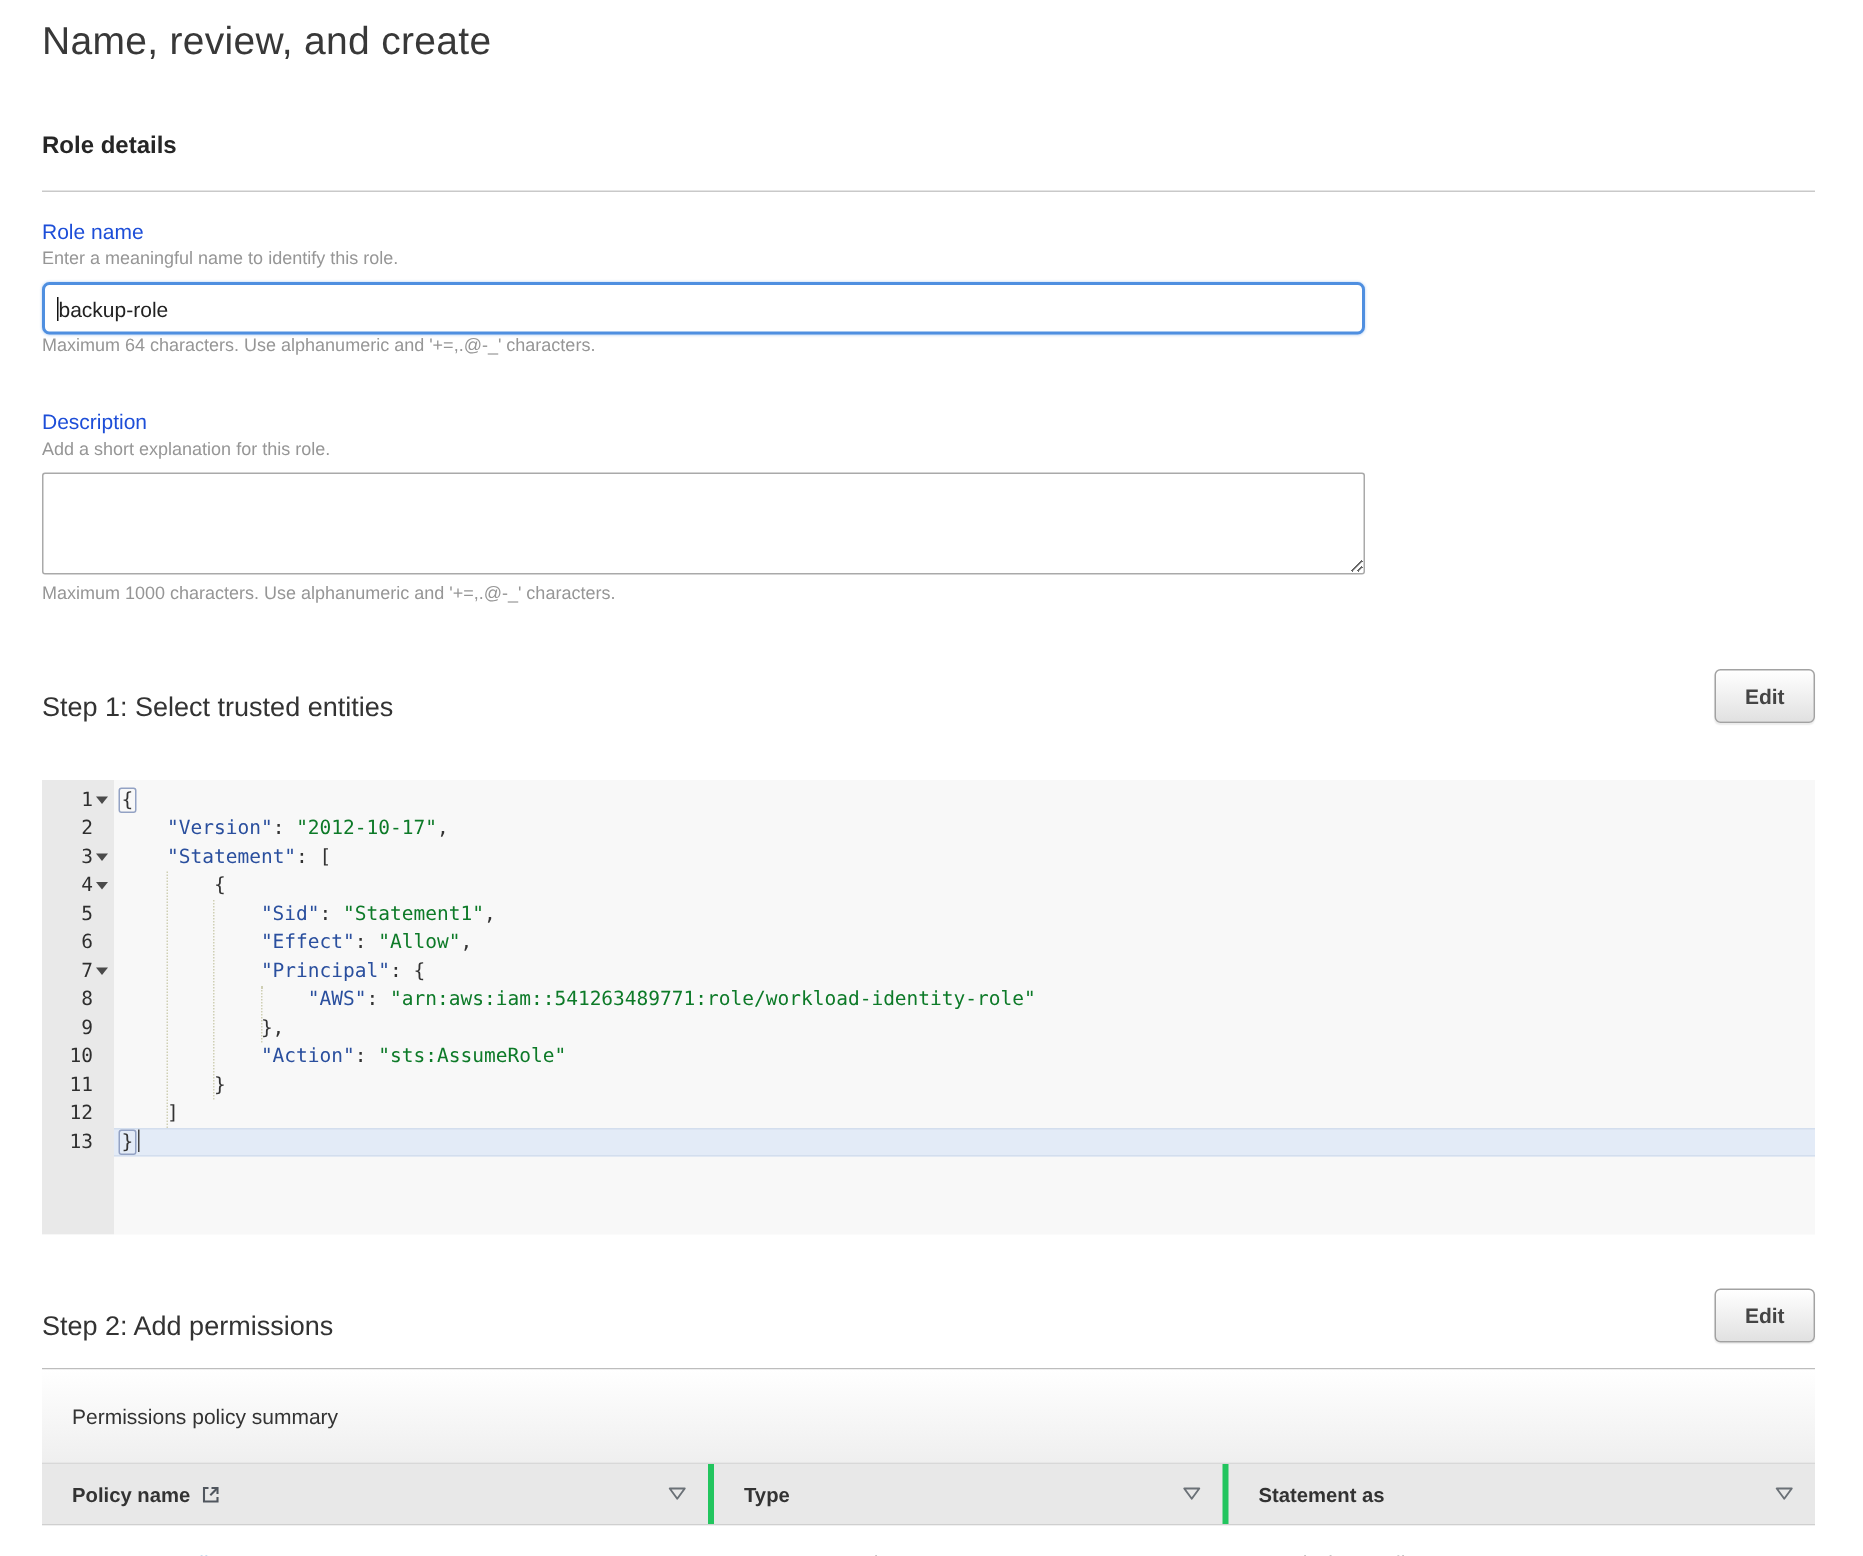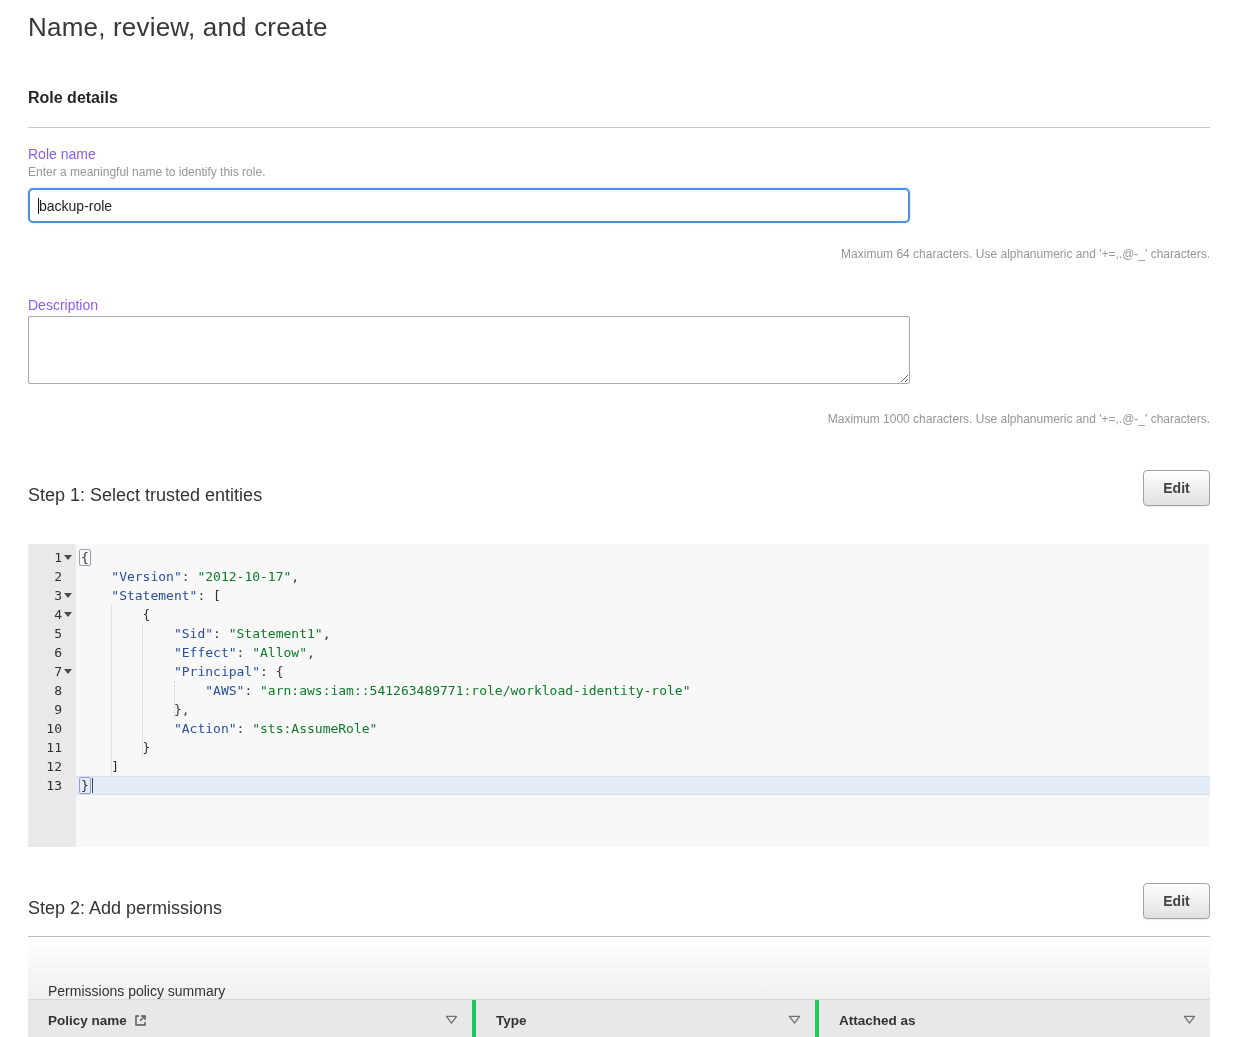--- a/index.html
+++ b/index.html
@@ -6,24 +6,24 @@
   html,body { background:#ffffff; width:1242px; }
   body { font-family:"Liberation Sans","DejaVu Sans",sans-serif; color:#333; }
   .container { width:1242px; padding:10px 32px 30px 28px; position:relative; }
 
   h1.page-title { font-size:26px; font-weight:400; color:#383838; letter-spacing:.2px; margin:2px 0 46px 0; }
 
   h2.section-heading { font-size:16px; font-weight:700; color:#262626; margin-bottom:20px; }
   hr.rule { border:none; border-top:1px solid #c9c9c9; height:0; }
   hr.rule-roledetails { margin-bottom:18px; }
 
-  .field-label { font-size:14px; color:#8b5cf6; margin-bottom:3px; }
+  .field-label { font-size:14px; color:#1d4ed8; margin-bottom:3px; }
   .field-hint  { font-size:12px; color:#969696; }
   .hint-above  { margin-bottom:9px; }
-  .hint-below  { margin-top:24px;text-align:right; }
+  .hint-below  { margin-top:0; }
 
   .text-input {
     width:882px; height:35px; background:#fff;
     border:2px solid #4f8fe0; border-radius:5px;
     box-shadow:0 0 2px rgba(79,143,224,.45);
     display:flex; align-items:center; padding:0 8px;
     font-size:14px; color:#222;
   }
   .caret { display:inline-block; width:1px; height:16px; background:#111; margin-right:0px; }
 
@@ -63,21 +63,21 @@
   .tok-p { color:#333; }
   .tok-k { color:#2a4f9e; }
   .tok-s { color:#0d7a28; }
   .tok-b { color:#333; border:1px solid #93a2c4; border-radius:2px; padding:0 1px; margin-left:-1px; }
   .code-caret { display:inline-block; width:1px; height:15px; background:#444; vertical-align:-3px; margin-left:1px; }
   .indent-guide { position:absolute; width:0; border-left:1px dotted #cfcfb4; }
 
   
   hr.rule-step2 { margin-top:17px; border-top:1px solid #bdbdbd; }
   .panel-header {
-    height:63px; display:flex; align-items:flex-end; padding-left:20px;
+    height:63px; display:flex; align-items:center; padding-left:20px;
     background:linear-gradient(#ffffff,#efefef);
     border-bottom:1px solid #d8d8d8;
   }
   .panel-header-label { font-size:14px; color:#333; }
 
   .perm-table { width:1182px; font-size:14px; }
   .perm-head { display:grid; grid-template-columns:444px 343px 395px; background:#e8e8e8; border-bottom:1px solid #cfcfcf; }
   .head-cell { height:40px; display:flex; align-items:center; padding:0 14px 0 20px; font-weight:700; color:#333; font-size:13.5px; }
   .head-cell + .head-cell { border-left:4px solid #22c55e; }
   .head-cell .spacer { flex:1; }
@@ -103,20 +103,21 @@
     <div class="field-hint hint-above">Enter a meaningful name to identify this role.</div>
     <div class="text-input">
       <span class="caret"></span>
         <span>backup-role</span>
     </div>
     <div class="field-hint hint-below">Maximum 64 characters. Use alphanumeric and '+=,.@-_' characters.</div>
   </div>
 
   <div class="field" style="margin-top:36px;">
     <div class="field-label">Description</div>
+    <div class="field-hint hint-above">Add a short explanation for this role.</div>
     <textarea class="description-area" value="" style=""></textarea>
     <div class="field-hint hint-below">Maximum 1000 characters. Use alphanumeric and '+=,.@-_' characters.</div>
   </div>
 
   <div class="section-block">
     <div class="step-header">
       <div class="step-title">Step 1: Select trusted entities</div>
       <button class="edit-btn">Edit</button>
     </div>
 
@@ -231,21 +232,21 @@
             </svg>
           </div>
           <div class="head-cell">
             <span>Type</span>
             <span class="spacer"></span>
             <svg class="filter-tri" viewBox="0 0 14 11">
               <path d="M1.5 1.5 H12.5 L7 9 Z" fill="none" stroke="#6b7177" stroke-width="1.4" stroke-linejoin="round"></path>
             </svg>
           </div>
           <div class="head-cell">
-            <span>Attached as</span>
+            <span>Statement as</span>
             <span class="spacer"></span>
             <svg class="filter-tri" viewBox="0 0 14 11">
               <path d="M1.5 1.5 H12.5 L7 9 Z" fill="none" stroke="#6b7177" stroke-width="1.4" stroke-linejoin="round"></path>
             </svg>
           </div>
         </div>
         <div id="perm-rows">
             <div class="perm-row">
               <div class="row-cell">
                 <a class="policy-link">AmazonS3FullAccess</a>

